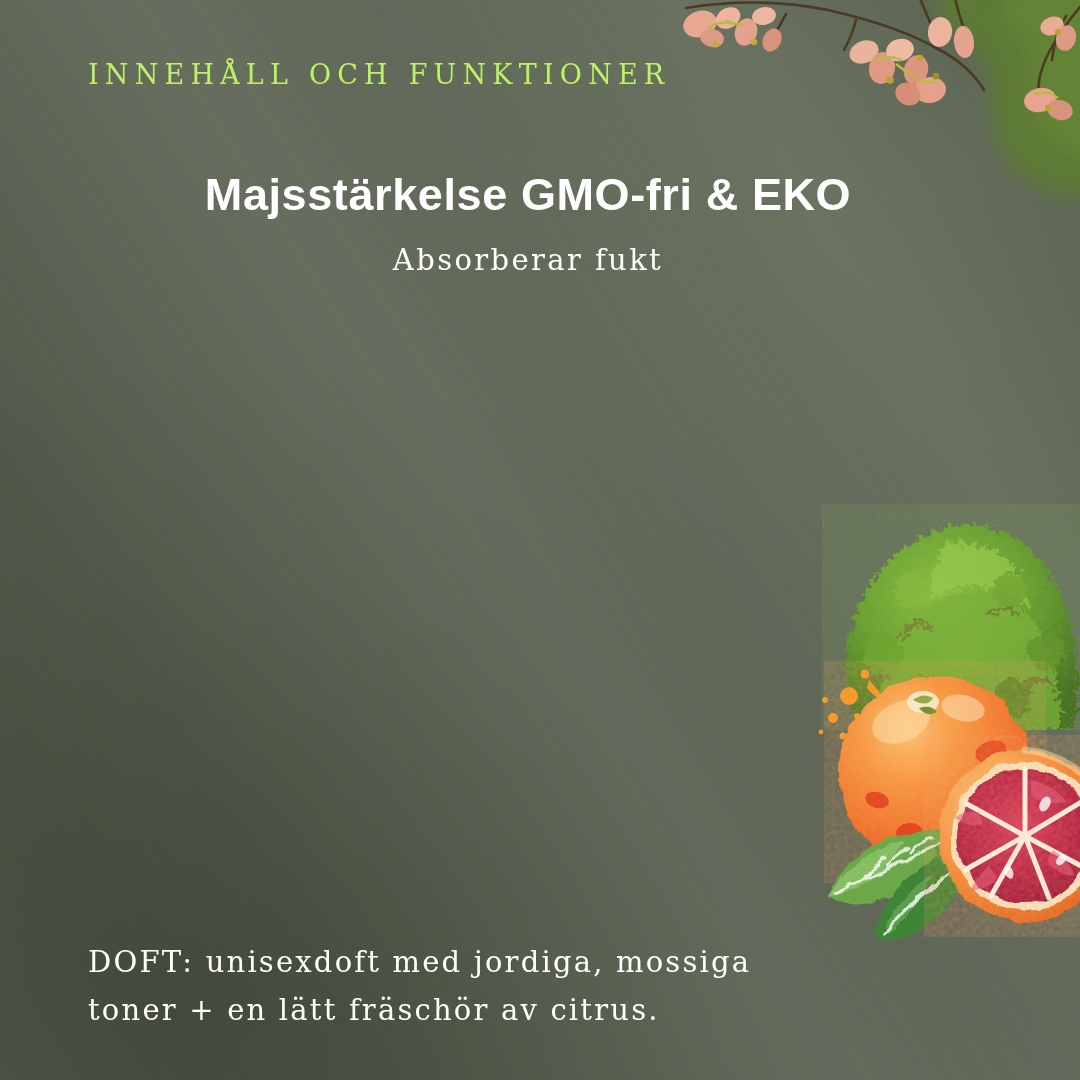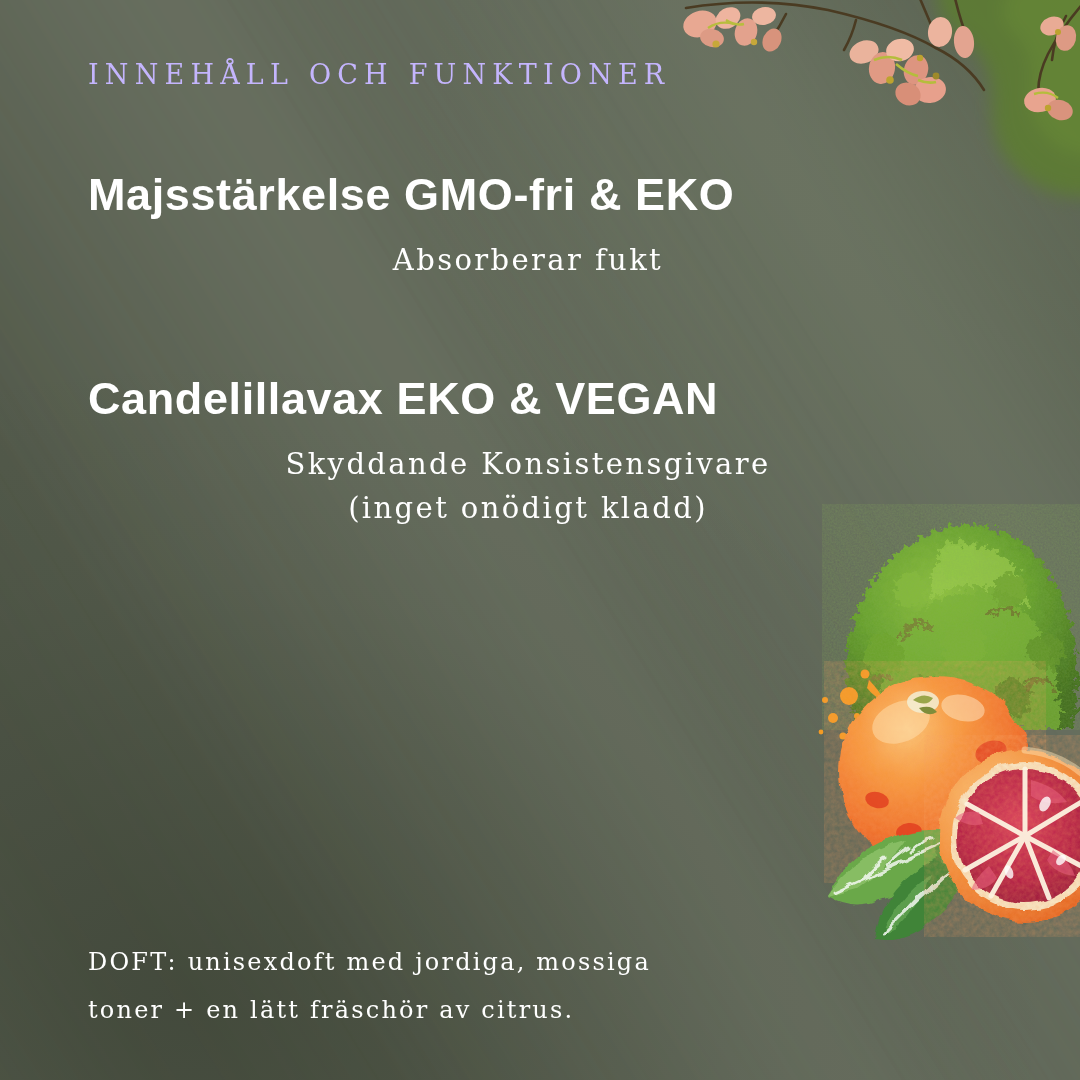--- a/index.html
+++ b/index.html
@@ -107,57 +107,58 @@
   }
 
   .eyebrow {
     position: absolute;
     top: 59px;
     left: 0;
     font-family: "DejaVu Serif", "Liberation Serif", serif;
     font-size: 27px;
     font-weight: 400;
     letter-spacing: 6.2px;
-    color: #c4b5fd;
+    color: #bef264;
     white-space: nowrap;
   }
 
   .block { position: absolute; left: 0; width: 880px; }
   .block-1 { top: 164px; }
   .block-2 { top: 368px; }
   .block-3 { top: 624px; }
   .block-4 { top: 938px; }
 
   .heading {
     font-family: "Liberation Sans", sans-serif;
     font-weight: bold;
     font-size: 45px;
     line-height: 62px;
     letter-spacing: 0.6px;
     color: #ffffff;
     margin: 0;
     white-space: pre-line;
+    text-align: center;
   }
 
   .sub {
     font-family: "DejaVu Serif", "Liberation Serif", serif;
     font-weight: 400;
     font-size: 29px;
     line-height: 44px;
     letter-spacing: 2.4px;
     color: #ffffff;
     margin: 12px 0 0 0;
     white-space: pre-line;
     text-align: center;
   }
 
   .note {
     font-family: "DejaVu Serif", "Liberation Serif", serif;
     font-weight: 400;
-    font-size: 24px;
+    font-size: 29px;
     line-height: 48px;
     letter-spacing: 2.2px;
     color: #ffffff;
     margin: 0;
     white-space: pre-line;
   }
 </style>
 </head>
 <body>
 
@@ -386,25 +387,20 @@
 
   <div class="content">
 
     <div class="eyebrow">INNEHÅLL OCH FUNKTIONER</div>
 
     <div class="block block-1">
       <h2 class="heading">Majsstärkelse GMO-fri &amp; EKO</h2>
       <p class="sub">Absorberar fukt</p>
     </div>
 
-    <div class="block block-2">
-      <h2 class="heading">Candelillavax EKO &amp; VEGAN</h2>
-      <p class="sub">Skyddande Konsistensgivare
-(inget onödigt kladd)</p>
-    </div>
 
 
     <div class="block block-4">
       <p class="note">DOFT: unisexdoft med jordiga, mossiga
 toner + en lätt fräschör av citrus.</p>
     </div>
 
   </div>
 </div>
 

